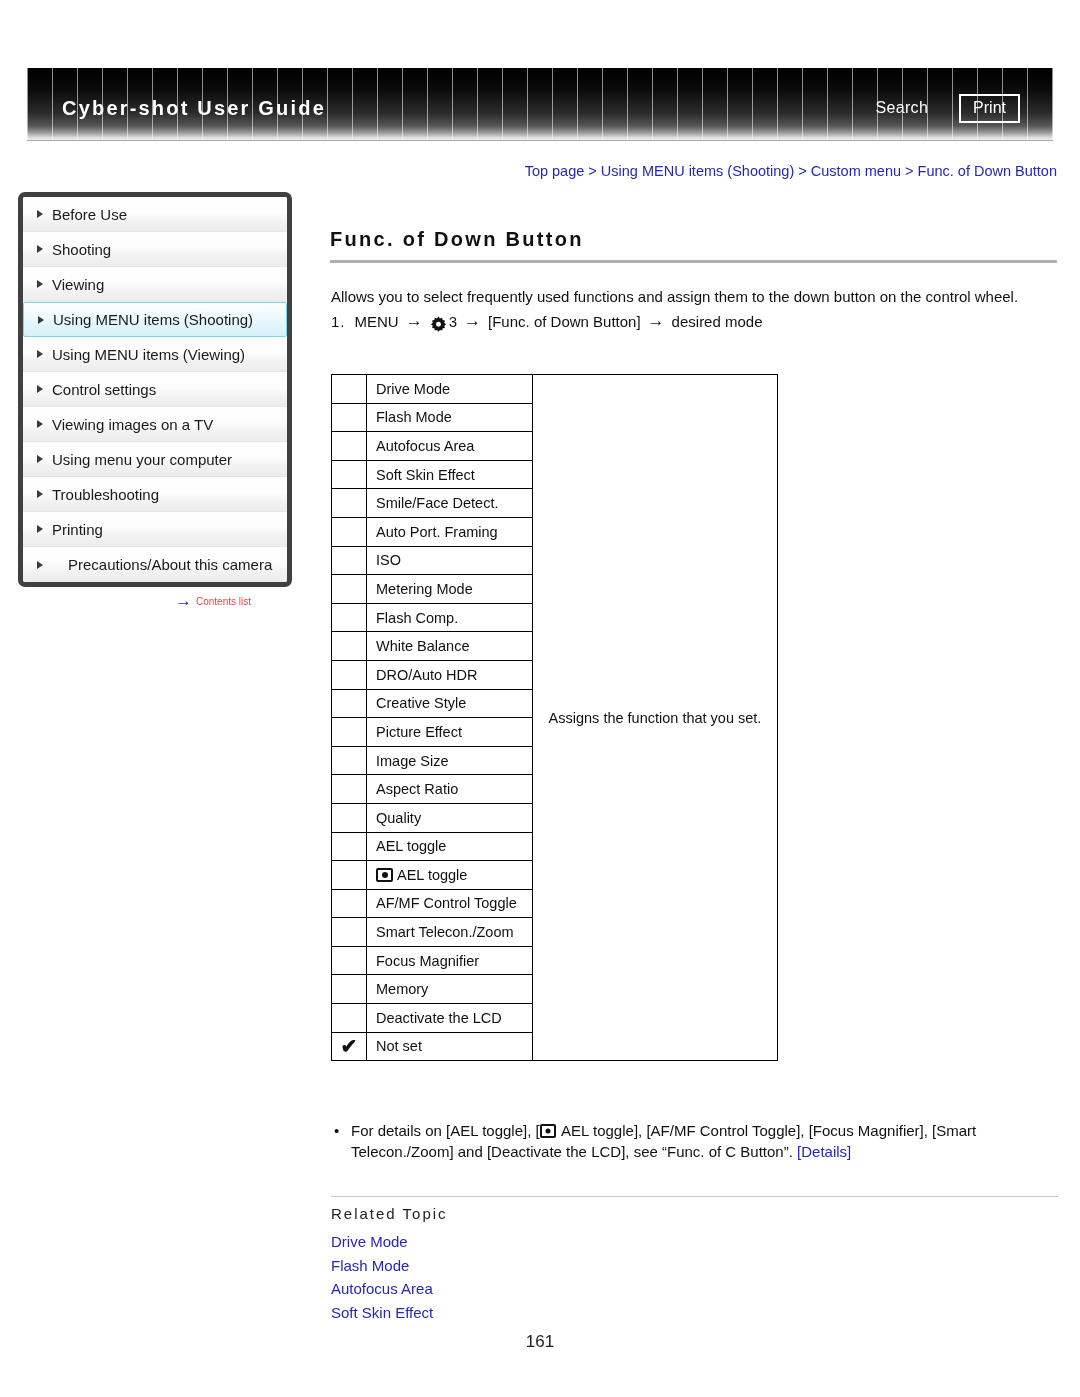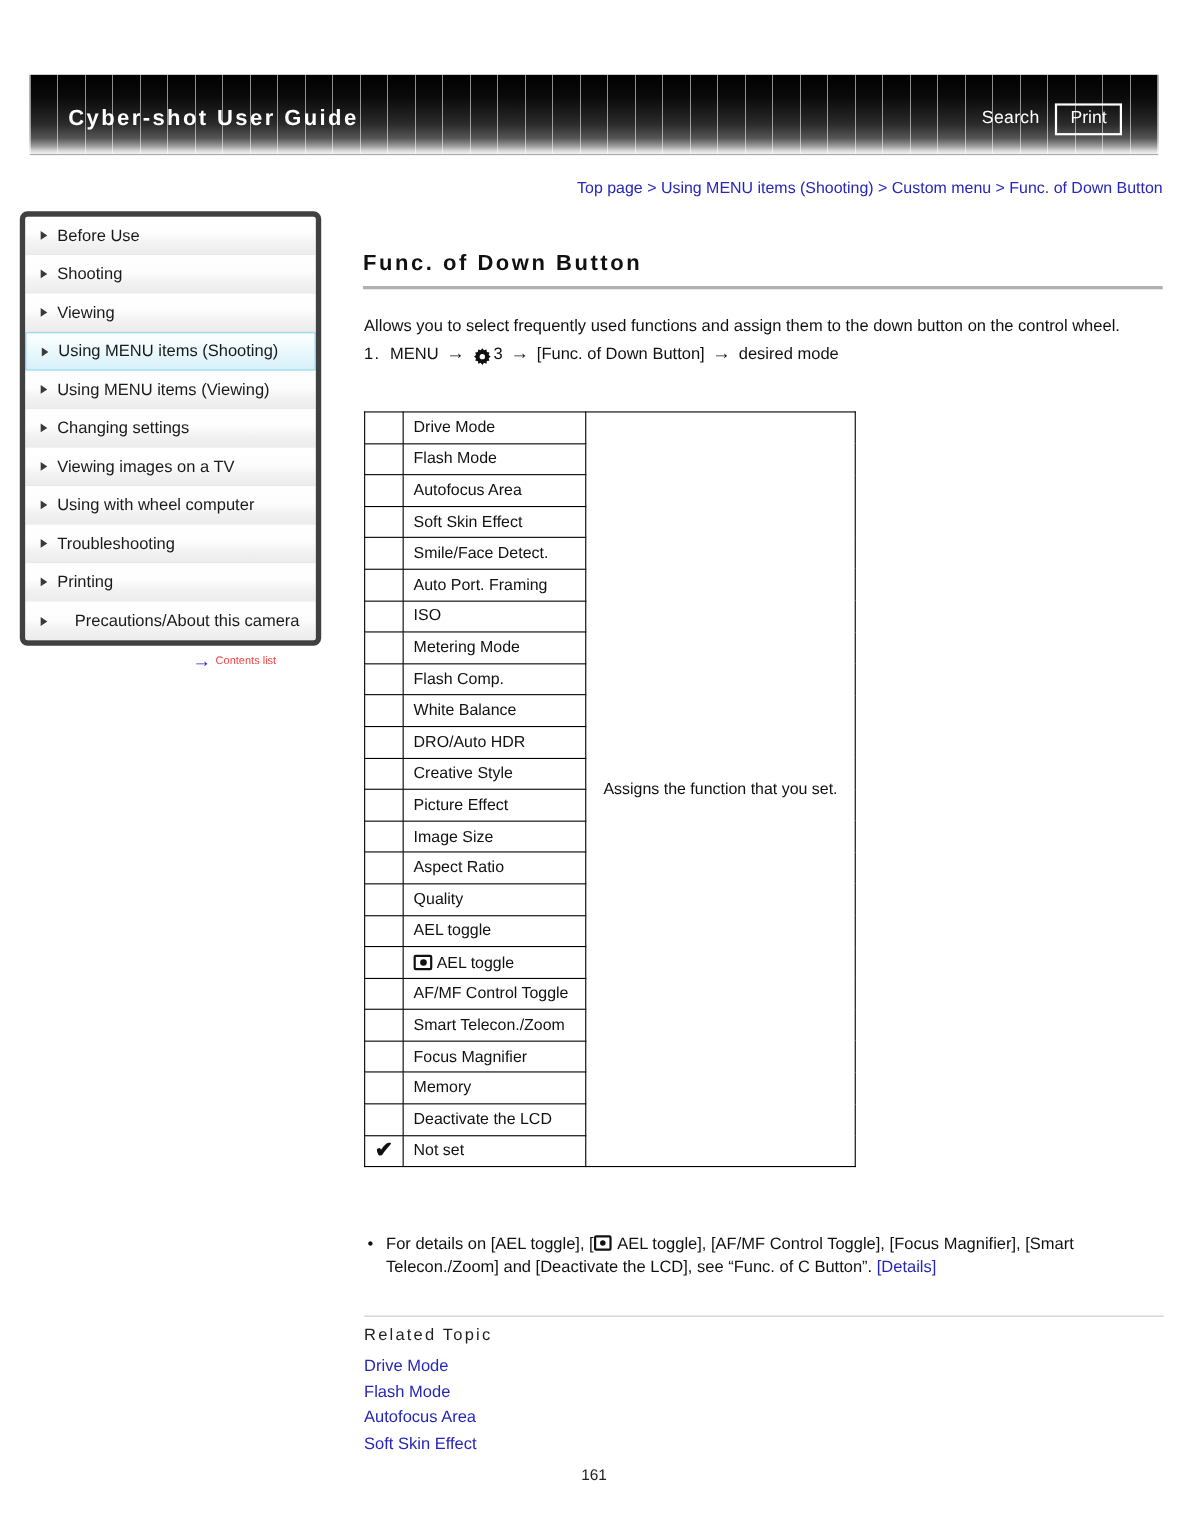--- a/index.html
+++ b/index.html
@@ -55,21 +55,21 @@
     color: #ffffff;
     letter-spacing: 2.2px;
     white-space: nowrap;
   }
   .header-actions {
     position: absolute;
     right: 33px;
     top: 26px;
     display: flex;
     align-items: center;
-    gap: 14px;
+    gap: 31px;
     justify-content: flex-end;
   }
   .hdr-link {
     font-size: 16px;
     color: #ffffff;
     letter-spacing: 0.3px;
     white-space: nowrap;
     cursor: pointer;
   }
   .hdr-btn {
@@ -370,21 +370,21 @@
     cursor: pointer;
     white-space: nowrap;
   }
 
   .page-number {
     position: absolute;
     left: 0;
     top: 1332px;
     width: 1080px;
     text-align: center;
-    font-size: 14px;
+    font-size: 17px;
     color: #222222;
   }
 </style>
 </head>
 <body>
 
 <div class="header-wrap">
   <div class="header-bar">
     <div class="header-title">Cyber-shot User Guide</div>
     <div class="header-actions">
@@ -415,29 +415,29 @@
     <div class="nav-item selected">
       <span class="nav-arrow"></span>
       <span class="nav-label">Using MENU items (Shooting)</span>
     </div>
     <div class="nav-item">
       <span class="nav-arrow"></span>
       <span class="nav-label">Using MENU items (Viewing)</span>
     </div>
     <div class="nav-item">
       <span class="nav-arrow"></span>
-      <span class="nav-label">Changing settings</span>
+      <span class="nav-label">Control settings</span>
     </div>
     <div class="nav-item">
       <span class="nav-arrow"></span>
       <span class="nav-label">Viewing images on a TV</span>
     </div>
     <div class="nav-item">
       <span class="nav-arrow"></span>
-      <span class="nav-label">Using with wheel computer</span>
+      <span class="nav-label">Using menu your computer</span>
     </div>
     <div class="nav-item">
       <span class="nav-arrow"></span>
       <span class="nav-label">Troubleshooting</span>
     </div>
     <div class="nav-item">
       <span class="nav-arrow"></span>
       <span class="nav-label">Printing</span>
     </div>
     <div class="nav-item">

